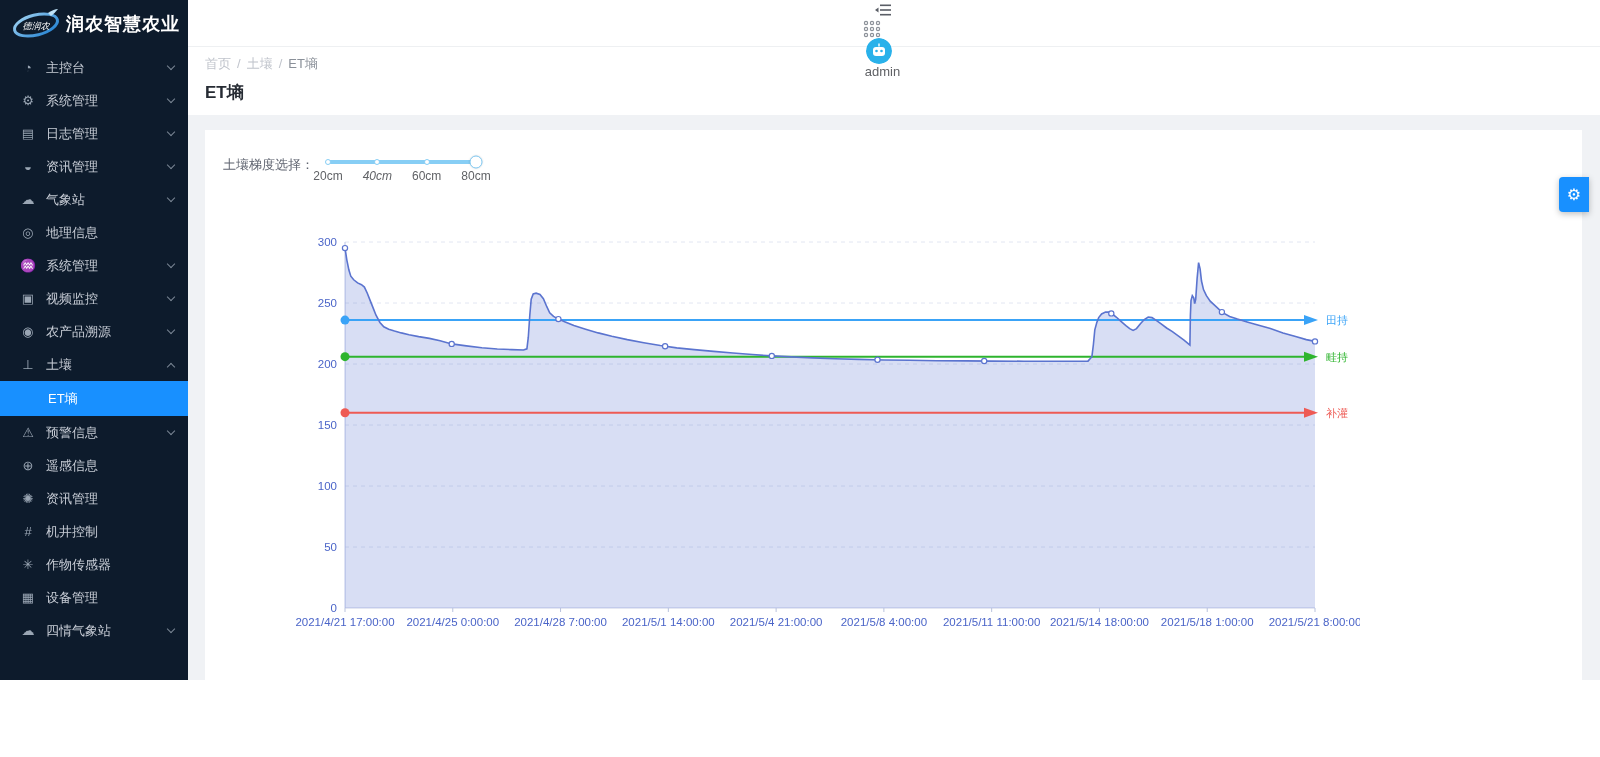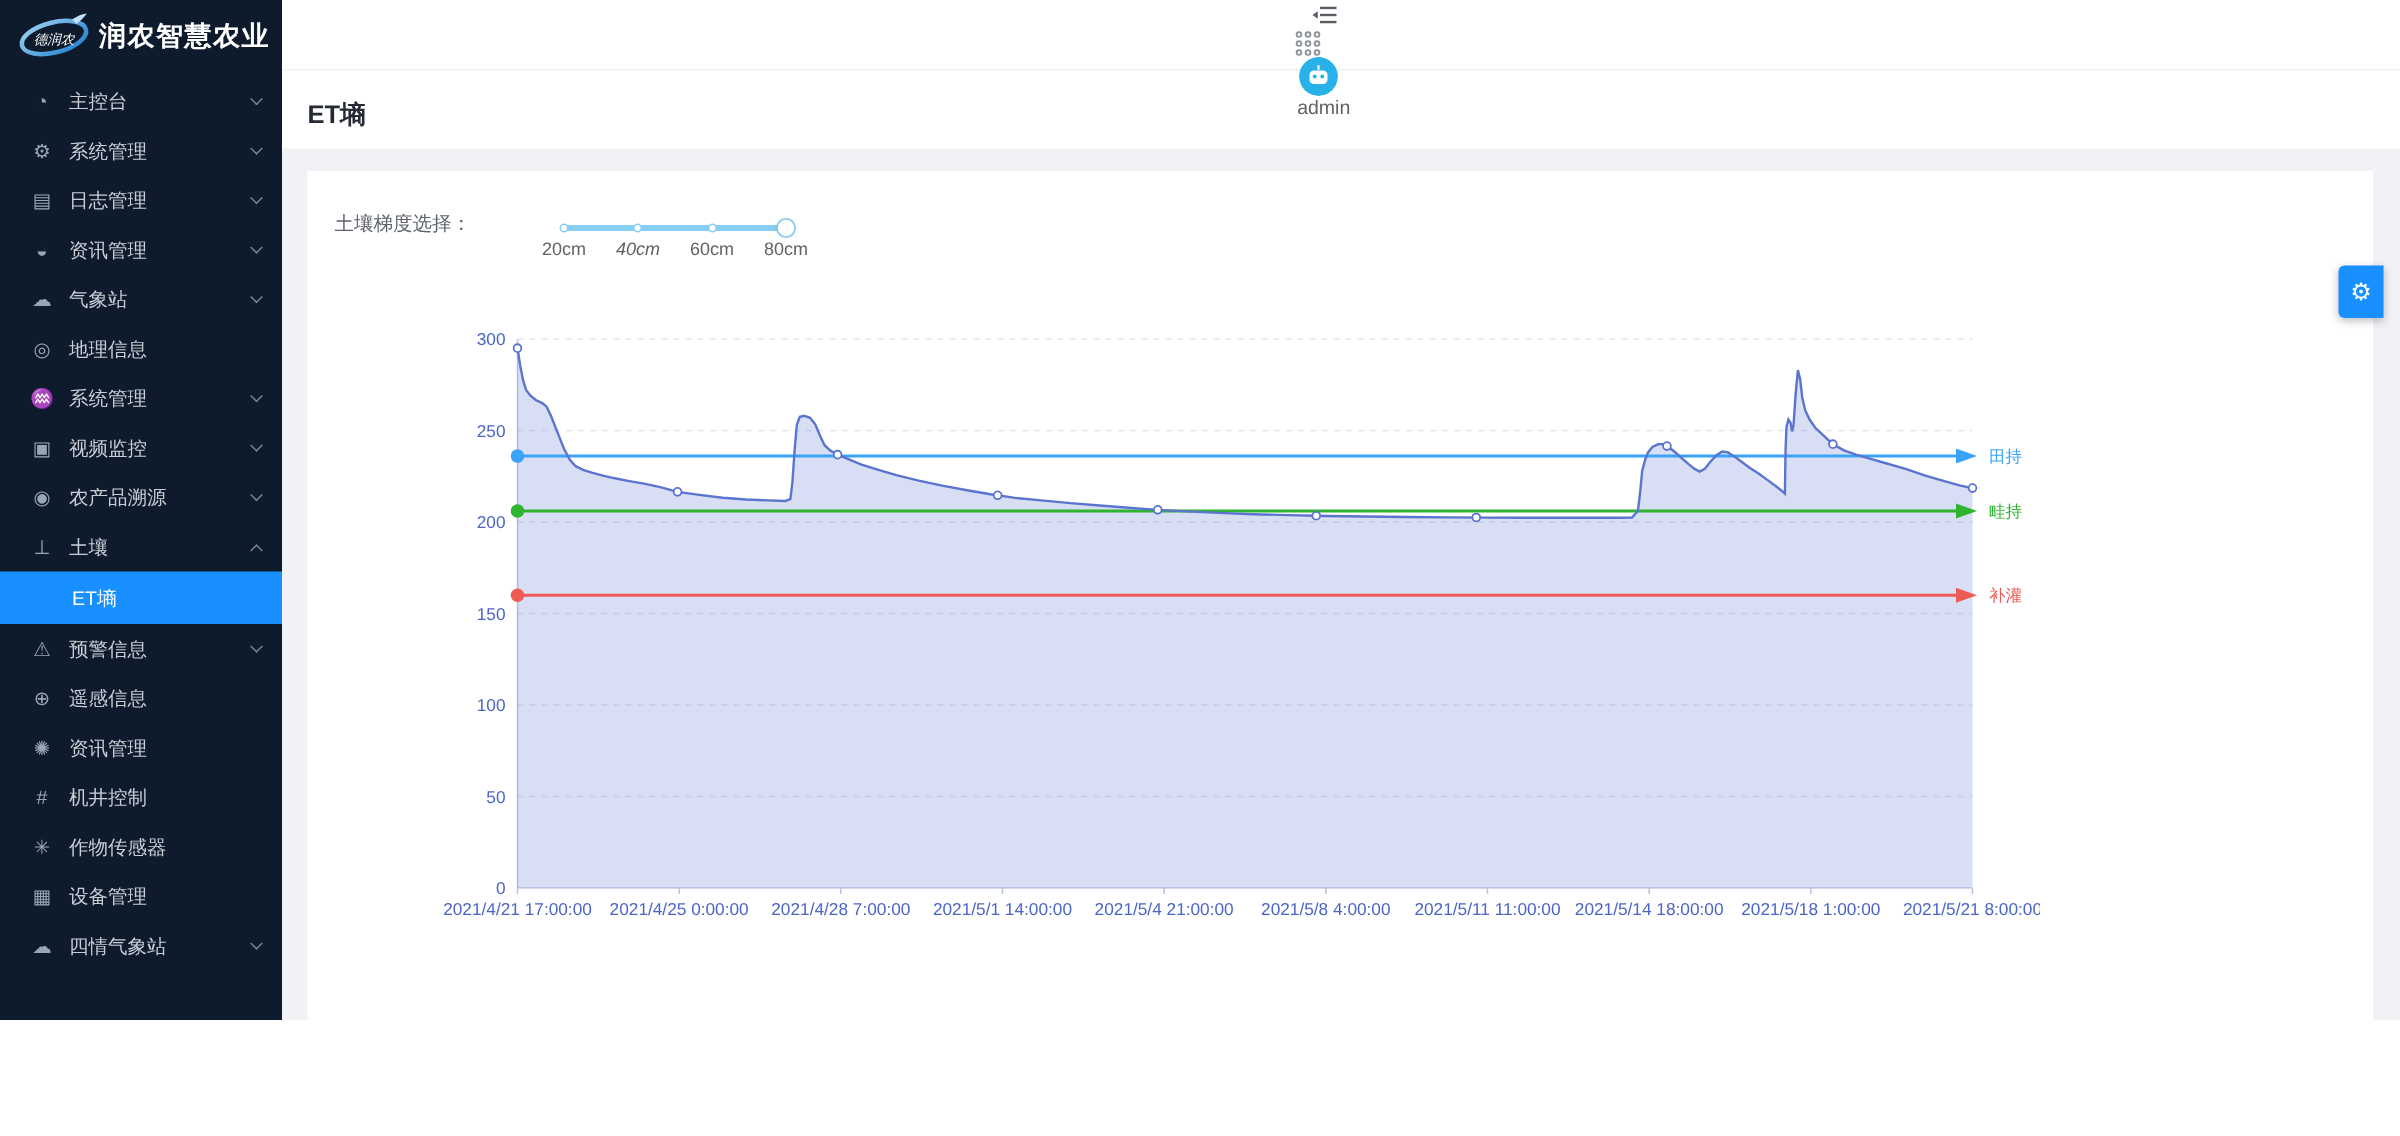--- a/index.html
+++ b/index.html
@@ -35,21 +35,21 @@
   .breadcrumb { font-size:13px; line-height:16px; }
   .breadcrumb span { margin-right:6px; }
   .bc-sep { color:#c0c4cc; }
   .page-title { margin-top:11px; font-size:17px; font-weight:600; color:#262b33; line-height:20px; }
 
   
   .content { background:#f0f2f5; height:643px; position:relative; }
   .card { position:relative; margin:15px 18px 0 17px; height:593px; background:#ffffff; }
 
   
-  .slider-row { padding:26px 0 0 18px; display:flex; align-items:flex-end;gap:48px; }
+  .slider-row { padding:26px 0 0 18px; display:flex; align-items:flex-start; }
   .slider-label { font-size:13px; color:#5f6470; }
   .slider { position:relative; width:148px; height:12px; margin-left:14px; cursor:pointer; }
   .slider .track { position:absolute; left:0; right:0; top:4px; height:4px; border-radius:2px; background:#87cef5; }
   .slider .mark { position:absolute; top:6px; width:6px; height:6px; border-radius:50%; background:#ffffff; border:1px solid #87cef5; transform:translate(-50%,-50%); }
   .slider .handle { position:absolute; top:6px; width:13px; height:13px; border-radius:50%; background:#ffffff; border:1.5px solid #7fc9f3; transform:translate(-50%,-50%); box-shadow:0 0 2px rgba(0,0,0,.15); cursor:grab; }
   .slider .labels { position:absolute; left:0; top:13px; width:100%; }
   .slider .labels span { position:absolute; transform:translateX(-50%); font-size:12px; color:#606266; white-space:nowrap; }
 
   .chart-svg { position:absolute; left:85px; top:105px; }
 
@@ -203,20 +203,21 @@
           <rect x="7" y="9" width="12" height="9" rx="3" fill="#ffffff"></rect>
           <circle cx="10.5" cy="13" r="1.3" fill="#29b1ea"></circle>
           <circle cx="15.5" cy="13" r="1.3" fill="#29b1ea"></circle>
           <rect x="12.3" y="5.5" width="1.4" height="3" fill="#ffffff"></rect>
         </svg>
       </span>
       <span class="username">admin</span>
     </header>
 
     <div class="page-header">
+      <div class="breadcrumb" id="breadcrumb"><span style="color: rgb(192, 196, 204);">首页</span><span class="bc-sep">/</span><span style="color: rgb(192, 196, 204);">土壤</span><span class="bc-sep">/</span><span style="color: rgb(138, 144, 153);">ET墒</span></div>
       <div class="page-title">ET墒</div>
     </div>
 
     <div class="content">
       <div class="card">
 
         <div class="slider-row">
           <span class="slider-label">土壤梯度选择：</span>
           <div class="slider" id="slider">
             <div class="track"></div>

